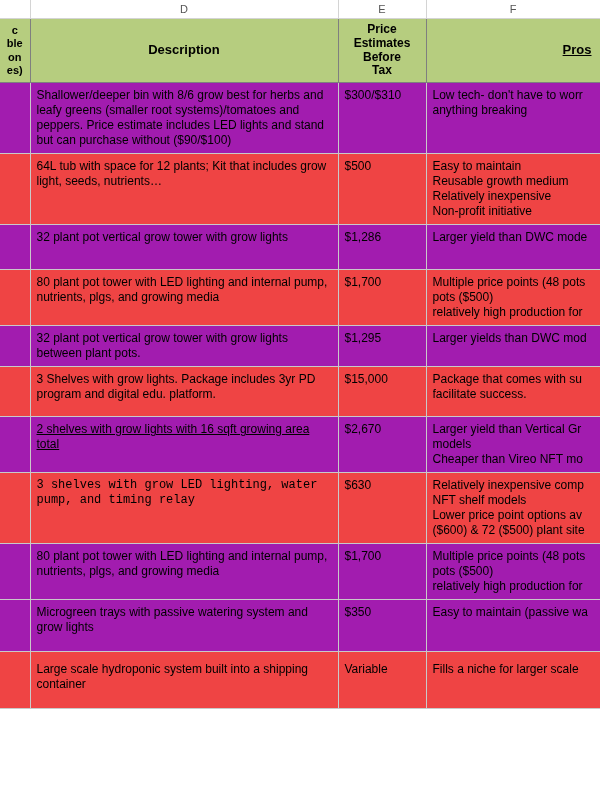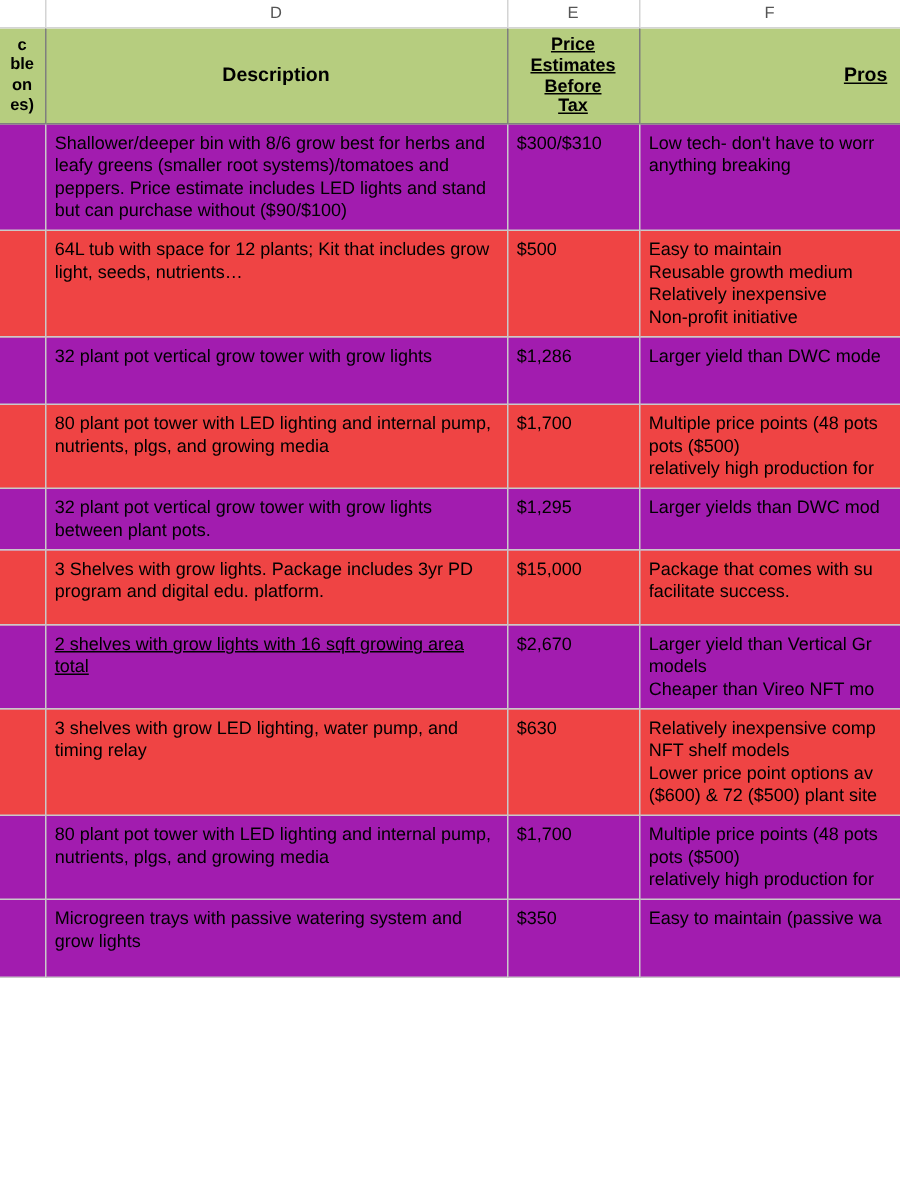--- a/index.html
+++ b/index.html
@@ -117,21 +117,21 @@
         <td>D</td>
         <td>E</td>
         <td>F</td>
       </tr>
       <tr class="header">
         <td class="h-a" style="white-space: pre-line;">c
 ble
 on
 es)</td>
         <td>Description</td>
-        <td class="h-e" style="white-space: pre-line; text-decoration: underline;">Price
+        <td class="h-e" style="white-space: pre-line;">Price
 Estimates
 Before
 Tax</td>
         <td class="h-f">Pros</td>
       </tr>
 
       <tr class="datarow tint">
         <td class="cell-a"><div class="rowfill"></div></td>
         <td class="cell-d">Shallower/deeper bin with 8/6 grow best for herbs and leafy greens (smaller root systems)/tomatoes and peppers. Price estimate includes LED lights and stand but can purchase without ($90/$100)</td>
         <td class="cell-e">$300/$310</td>
@@ -184,21 +184,21 @@
         <td class="cell-a"><div class="rowfill"></div></td>
         <td class="cell-d" style="padding-bottom:14px;text-decoration:underline;">2 shelves with grow lights with 16 sqft growing area total</td>
         <td class="cell-e">$2,670</td>
         <td class="cell-f"><span class="pros-clip">Larger yield than Vertical Gr
 models
 Cheaper than Vireo NFT mo</span></td>
       </tr>
 
       <tr class="datarow plain">
         <td class="cell-a"><div class="rowfill"></div></td>
-        <td class="cell-d" style="padding-bottom:12px;">3 shelves with grow LED lighting, water pump, and timing relay</td>
+        <td class="cell-d" style="padding-bottom:12px;font-family:Liberation Mono, monospace;">3 shelves with grow LED lighting, water pump, and timing relay</td>
         <td class="cell-e">$630</td>
         <td class="cell-f"><span class="pros-clip">Relatively inexpensive comp
 NFT shelf models
 Lower price point options av
 ($600) &amp; 72 ($500) plant site</span></td>
       </tr>
 
       <tr class="datarow tint">
         <td class="cell-a"><div class="rowfill"></div></td>
         <td class="cell-d">80 plant pot tower with LED lighting and internal pump, nutrients, plgs, and growing media</td>
@@ -208,15 +208,21 @@
 relatively high production for</span></td>
       </tr>
 
       <tr class="datarow tint">
         <td class="cell-a"><div class="rowfill"></div></td>
         <td class="cell-d" style="padding-bottom:16px;">Microgreen trays with passive watering system and grow lights</td>
         <td class="cell-e">$350</td>
         <td class="cell-f"><span class="pros-clip">Easy to maintain (passive wa</span></td>
       </tr>
 
+      <tr class="datarow plain">
+        <td class="cell-a"><div class="rowfill"></div></td>
+        <td class="cell-d" style="padding-top:10px;padding-bottom:16px;">Large scale hydroponic system built into a shipping container</td>
+        <td class="cell-e" style="padding-top:10px;">Variable</td>
+        <td class="cell-f" style="padding-top:10px;"><span class="pros-clip">Fills a niche for larger scale</span></td>
+      </tr>
     </tbody>
   </table>
 </div>
 
 </body></html>

